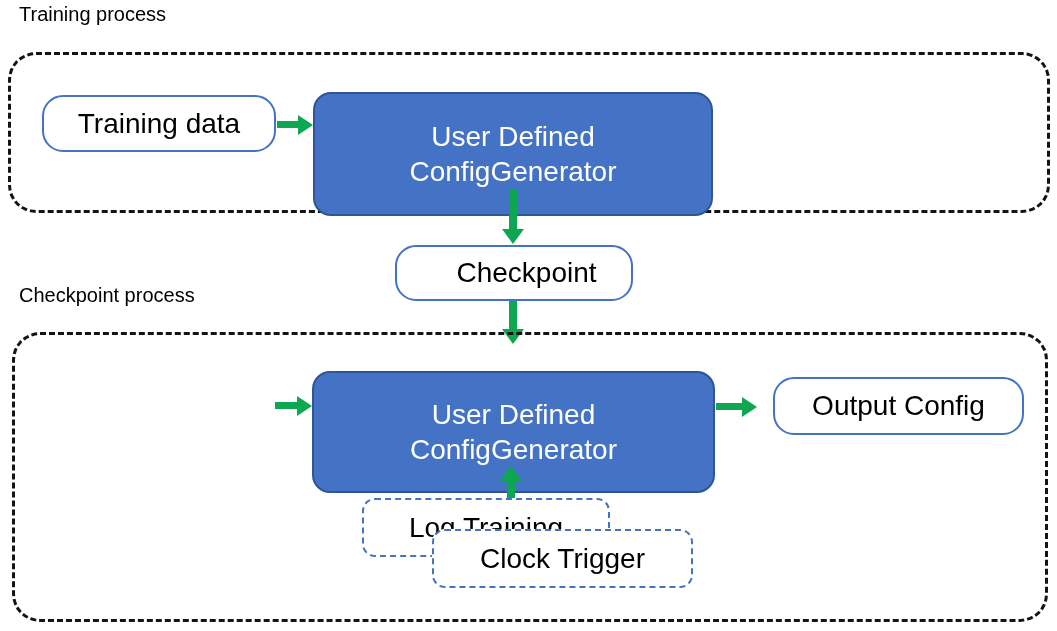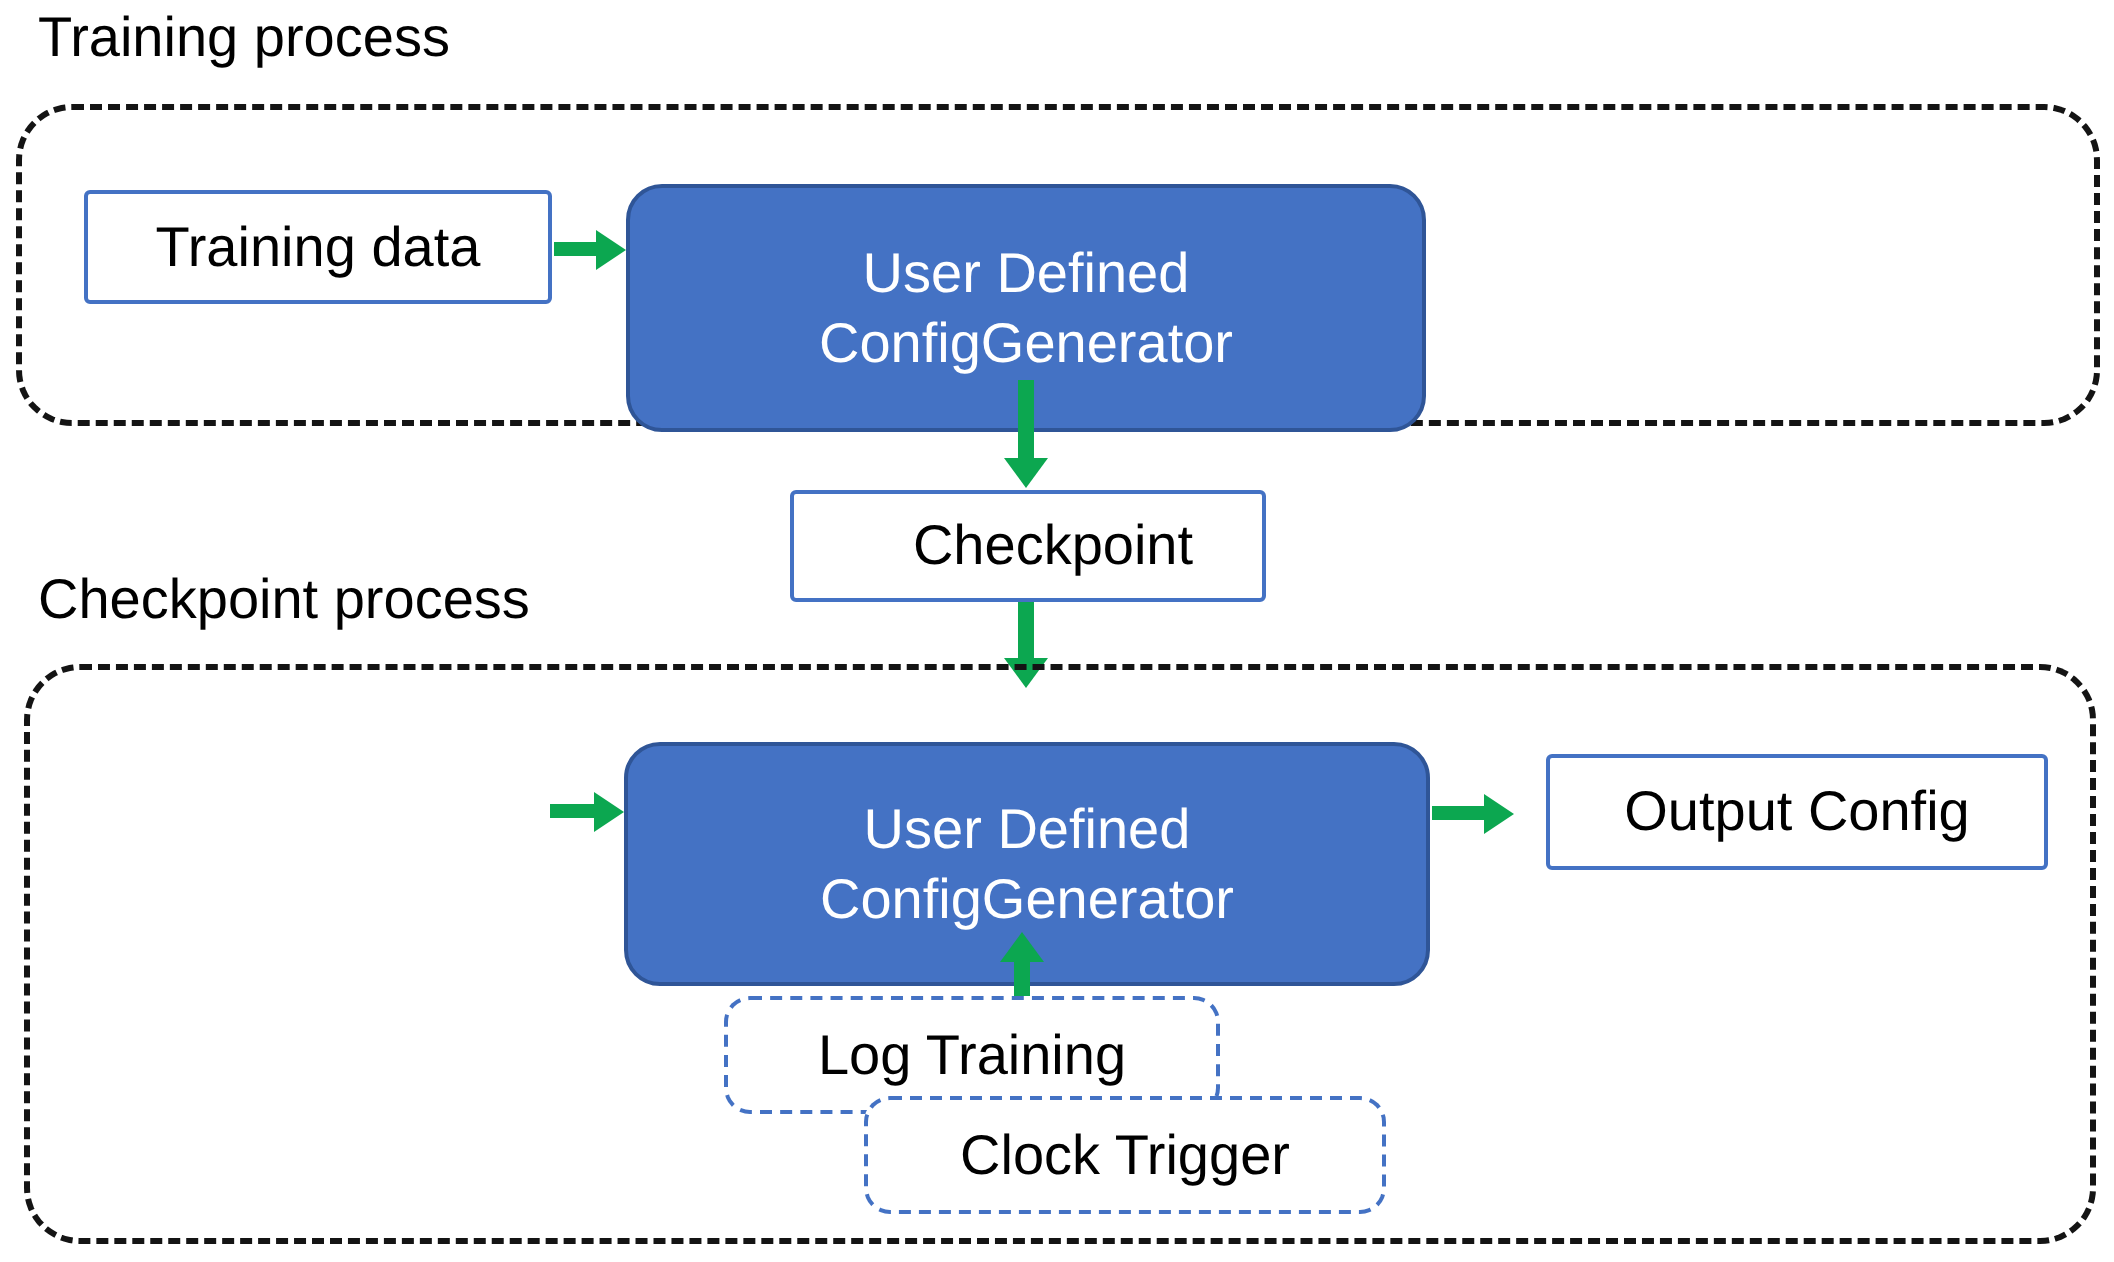--- a/index.html
+++ b/index.html
@@ -19,21 +19,21 @@
   }
   .canvas {
     position: relative;
     width: 1057px;
     height: 631px;
     background: #ffffff;
     overflow: hidden;
   }
   .section-title {
     position: absolute;
-    font-size: 28px;
+    font-size: 20px;
     color: var(--text-dark);
     white-space: nowrap;
   }
   .dashed-container {
     position: absolute;
     border: 3px dashed var(--dash-black);
     border-radius: 28px;
     background: transparent;
   }
   .node {
@@ -41,21 +41,21 @@
     display: flex;
     align-items: center;
     justify-content: center;
     text-align: center;
     font-size: 28px;
     white-space: nowrap;
   }
   .node.white-box {
     background: #ffffff;
     border: 2px solid var(--blue-outline);
-    border-radius: 3px;
+    border-radius: 21px;
     color: var(--text-dark);
   }
   .node.blue-box {
     background: var(--blue-fill);
     border: 2px solid var(--blue-border-dark);
     border-radius: 18px;
     color: var(--text-light);
     flex-direction: column;
     line-height: 35px;
     margin-top: 28px;
@@ -153,15 +153,15 @@
 
   <div class="node white-box" style="left:757px; top:377px; width:251px; height:58px;margin-left:16px;">Output Config</div>
 
   <div class="v-arrow up" style="left:500px; top:466px; width:22px; height:32px;">
     <div class="head"></div>
     <div class="stem"></div>
   </div>
 
   <div class="node dashed-box" style="left:362px; top:498px; width:248px; height:59px;">Log Training</div>
 
-  <div class="node dashed-box" style="left:432px; top:548px; width:261px; height:59px;">Clock Trigger</div>
+  <div class="node dashed-box" style="left:432px; top:529px; width:261px; height:59px;">Clock Trigger</div>
 
 </div>
 
 </body></html>

